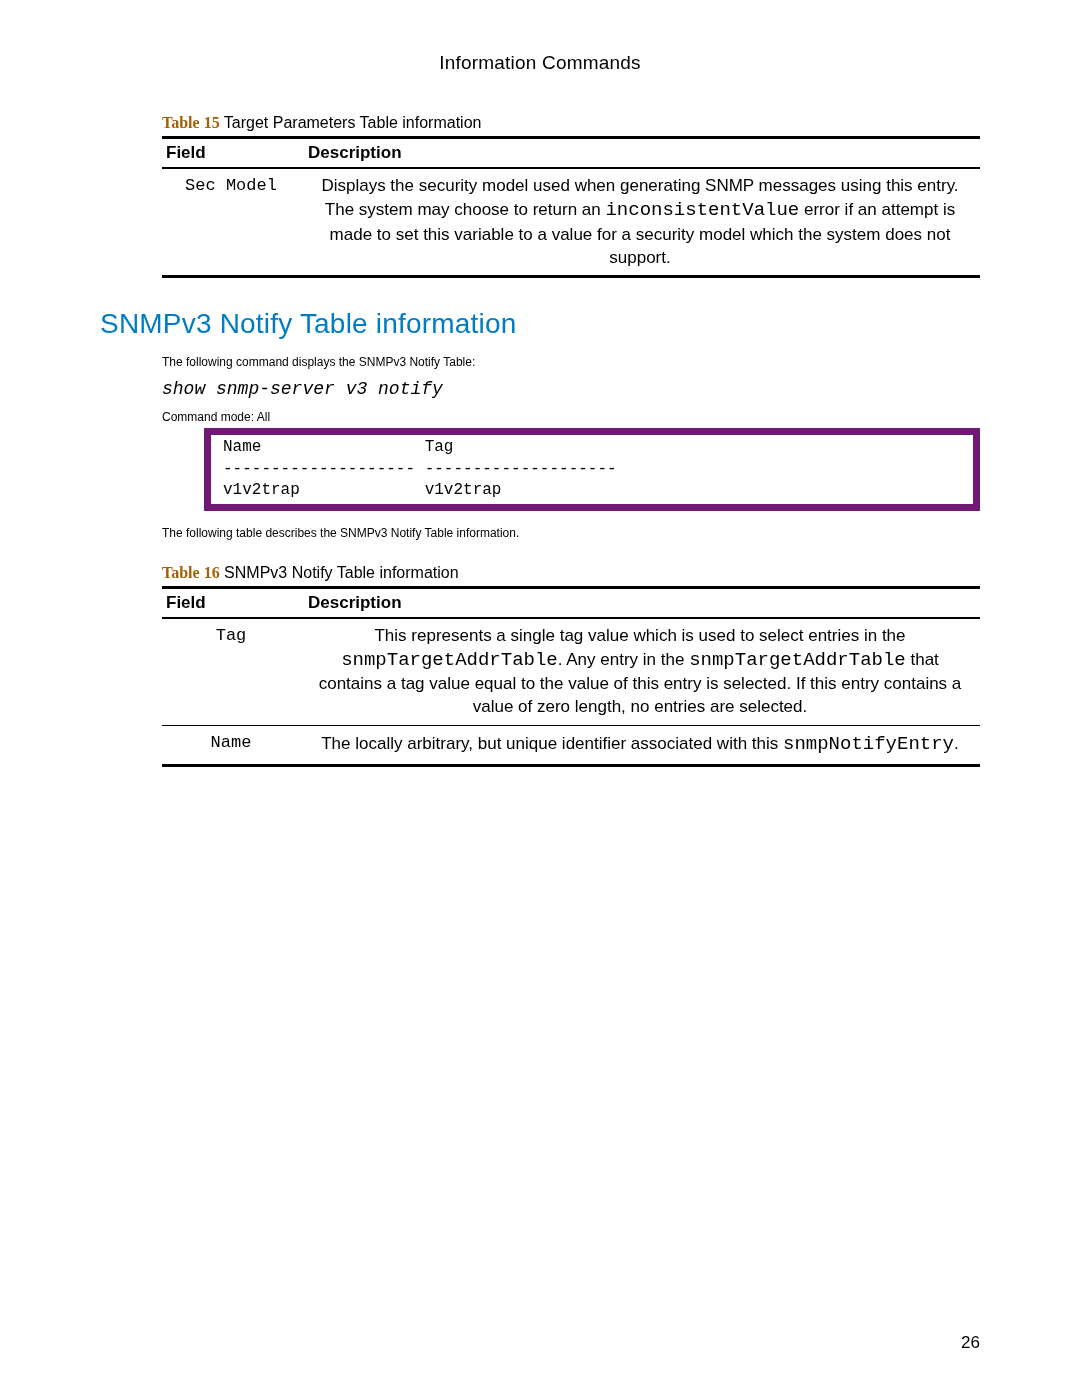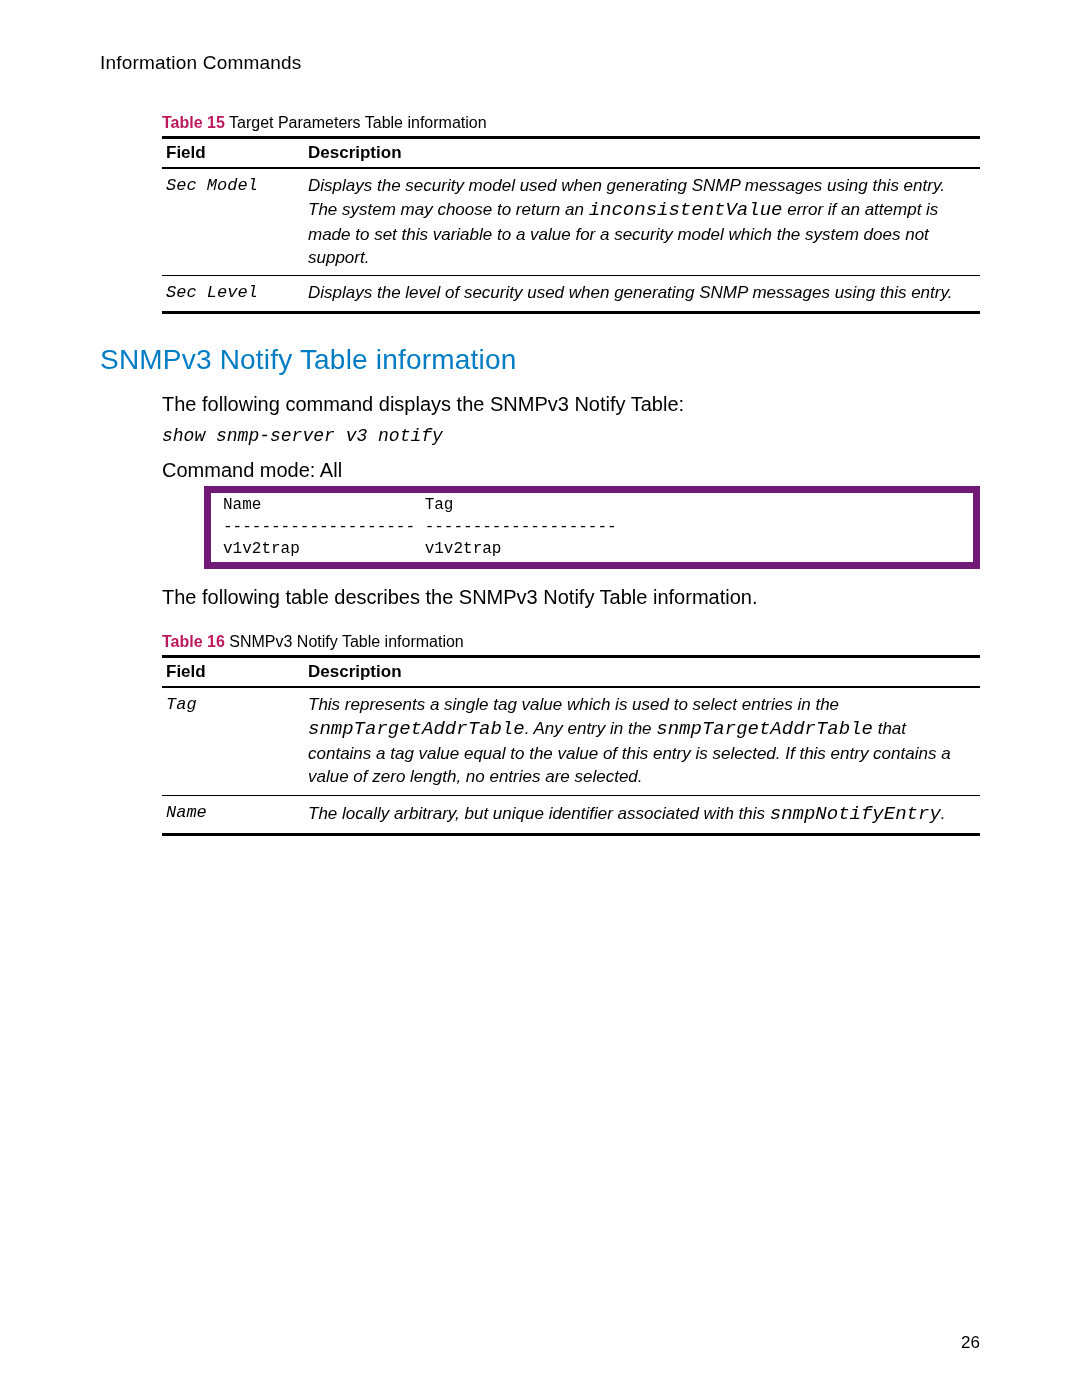--- a/index.html
+++ b/index.html
@@ -15,37 +15,38 @@
     height: 1397px;
     position: relative;
     box-sizing: border-box;
   }
   .page {
     padding: 52px 100px 40px 100px;
     box-sizing: border-box;
     width: 1080px;
   }
   .header-category {
-    text-align: left;
+    text-align: center;
     font-size: 19px;
     font-weight: 400;
     color: #000;
     margin-bottom: 40px;
     letter-spacing: 0.2px;
   }
   .indent {
     margin-left: 62px;
   }
   .table-caption {
     font-size: 16px;
     margin-bottom: 4px;
   }
   .table-caption-label {
     font-weight: 700;
-    color: #be185d;
+    color: #a16207;
+    font-family: Liberation Serif, serif;
   }
   .table-caption-text {
     color: #000;
   }
   table.info {
     border-collapse: collapse;
     width: 100%;
     margin-bottom: 14px;
   }
   table.info thead tr {
@@ -59,44 +60,43 @@
     border-bottom: 3px solid #000;
   }
   table.info th {
     text-align: left;
     font-weight: 700;
     font-size: 17px;
     padding: 4px 8px 4px 4px;
     vertical-align: top;
   }
   table.info td {
-    text-align: left;
+    text-align: center;
     font-size: 17px;
     padding: 6px 8px 6px 4px;
     vertical-align: top;
     line-height: 1.35;
-    font-style: italic;
   }
   table.info th.col-field,
   table.info td.col-field {
     width: 130px;
   }
   .mono {
     font-family: "Courier New", Courier, monospace;
     font-size: 19px;
   }
   h2.section-heading {
     color: #007cc5;
     font-weight: 400;
     font-size: 28px;
     margin: 30px 0 14px 0;
     letter-spacing: 0.2px;
   }
   p.normal {
-    font-size: 20px;
+    font-size: 12px;
     margin: 8px 0 8px 0;
     line-height: 1.4;
   }
   p.cmd {
     font-family: "Courier New", Courier, monospace;
     font-size: 18px;
     margin: 2px 0 10px 0;
     font-style: italic;
   }
   .cmd-mode-label {
@@ -138,26 +138,20 @@
           <th>Description</th>
         </tr>
       </thead>
       <tbody>
         <tr>
           <td class="col-field mono">Sec Model</td>
           <td>
             <span>Displays the security model used when generating SNMP messages using this entry. The system may choose to return an </span><span class="mono">inconsistentValue</span><span> error if an attempt is made to set this variable to a value for a security model which the system does not support.</span>
           </td>
         </tr>
-        <tr>
-          <td class="col-field mono">Sec Level</td>
-          <td>
-            <span>Displays the level of security used when generating SNMP messages using this entry.</span>
-          </td>
-        </tr>
       </tbody>
     </table>
   </div>
 
   <h2 class="section-heading">SNMPv3 Notify Table information</h2>
 
   <div class="indent">
     <p class="normal">The following command displays the SNMPv3 Notify Table:</p>
     <p class="cmd">show snmp-server v3 notify</p>
     <p class="normal" style="margin-bottom:2px;">

